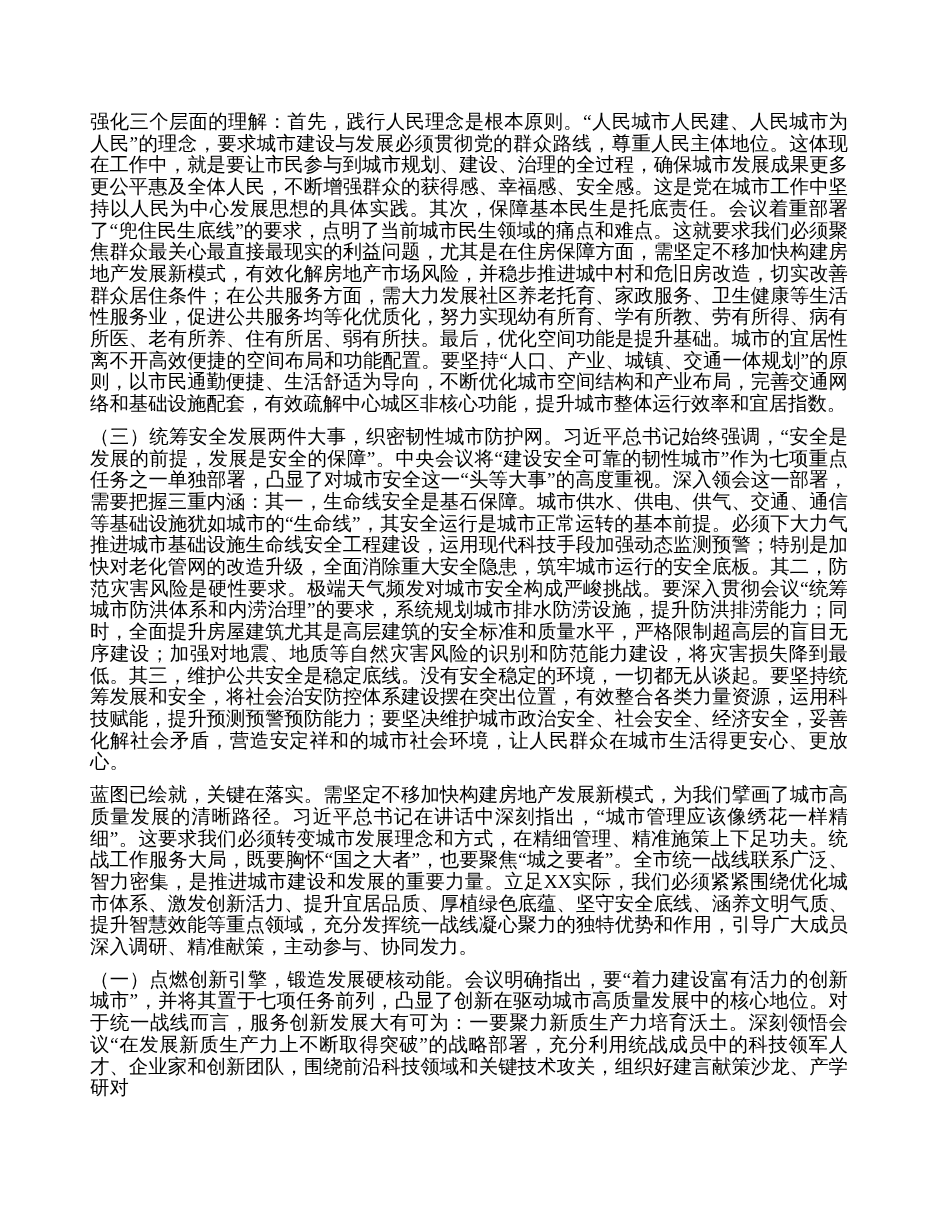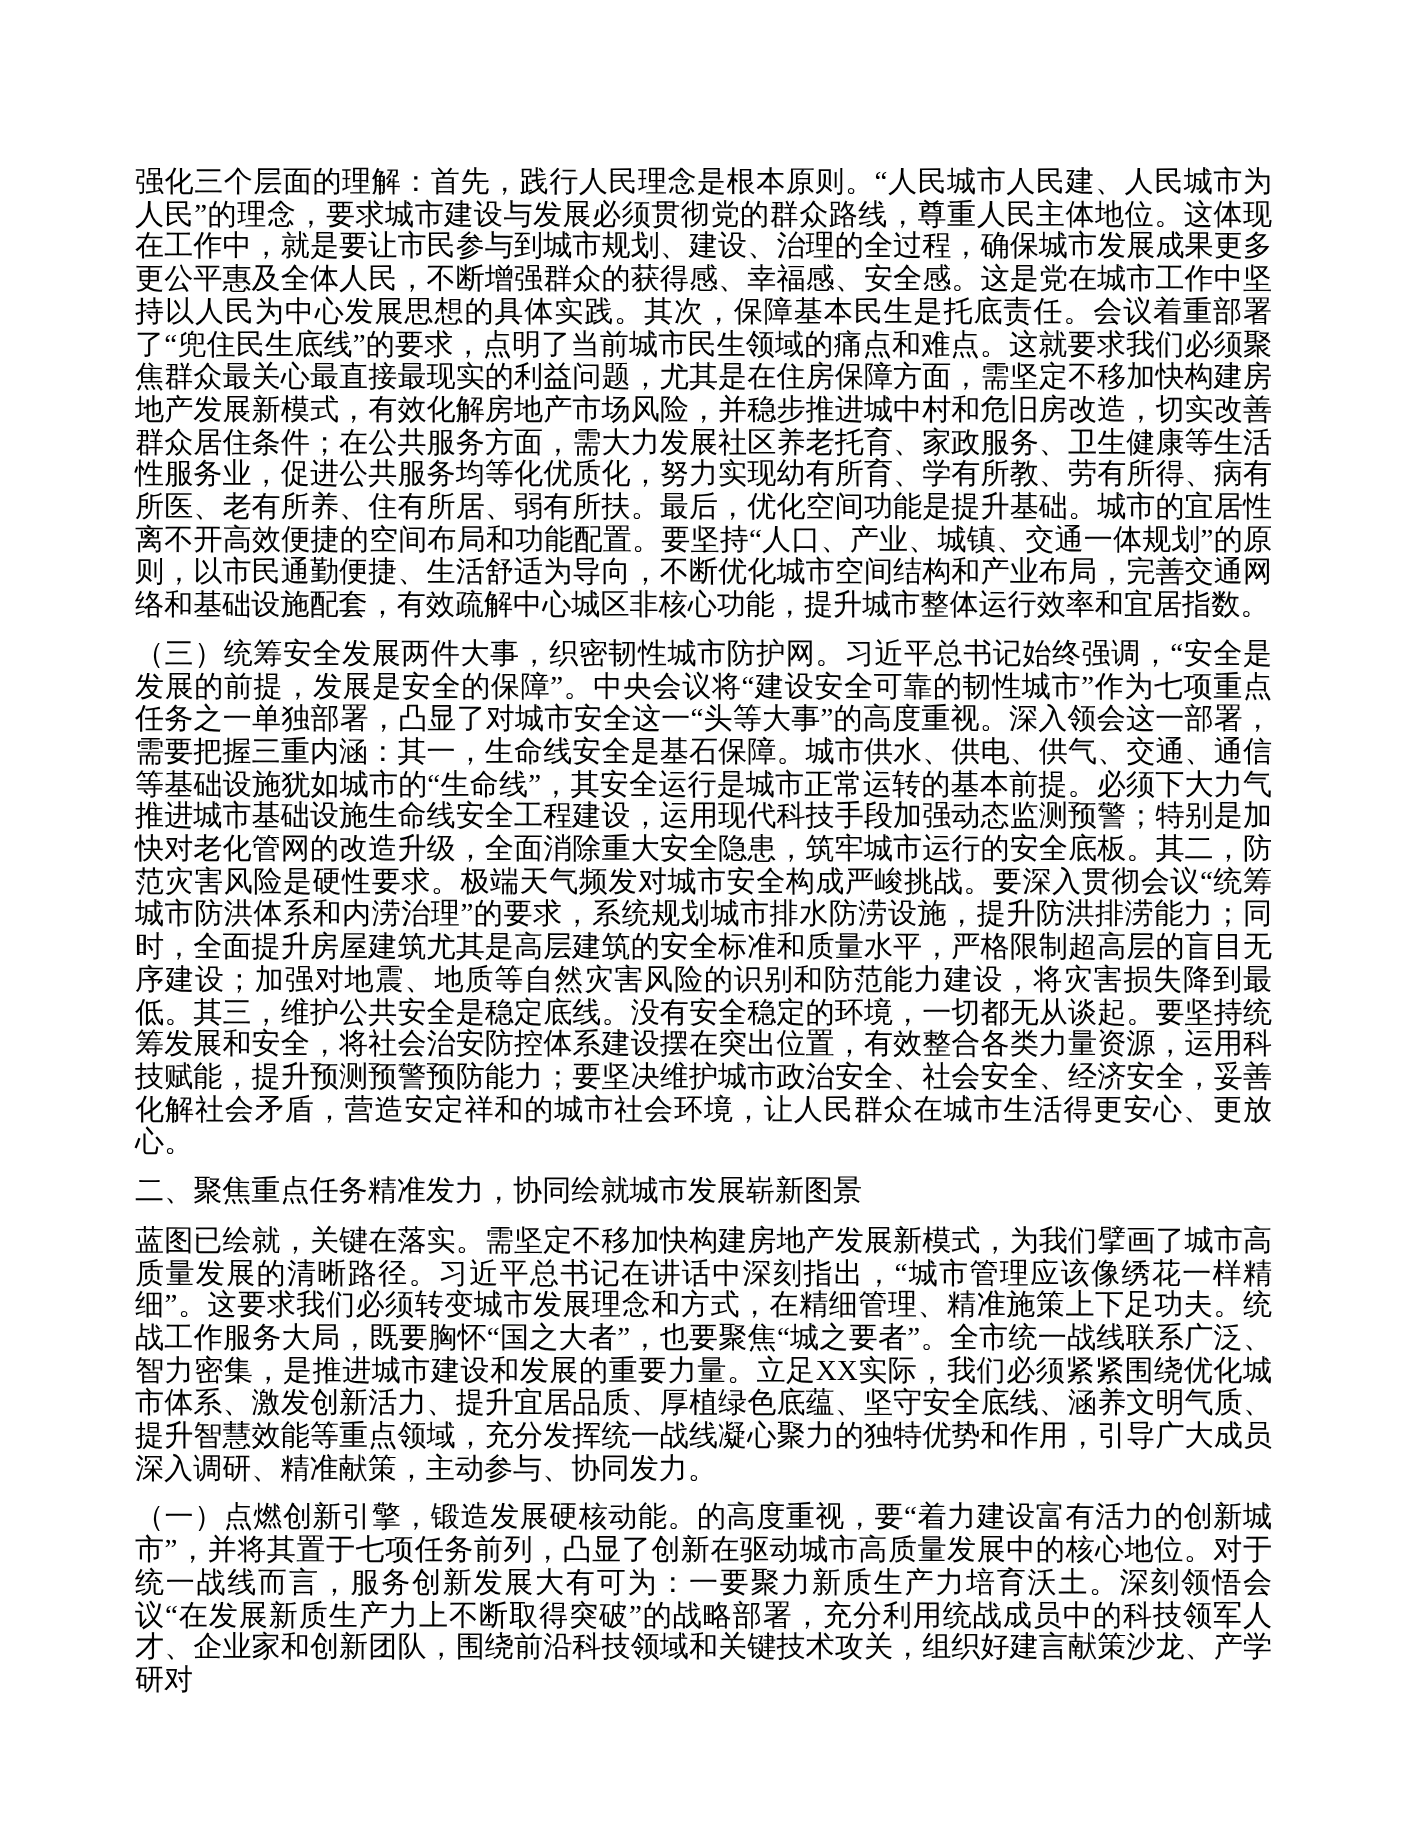--- a/index.html
+++ b/index.html
@@ -37,16 +37,15 @@
   .para:last-child {
     margin-bottom: 0;
   }
 </style>
 </head>
 <body>
 
 <div class="page">
   <p class="para">强化三个层面的理解：首先，践行人民理念是根本原则。“人民城市人民建、人民城市为人民”的理念，要求城市建设与发展必须贯彻党的群众路线，尊重人民主体地位。这体现在工作中，就是要让市民参与到城市规划、建设、治理的全过程，确保城市发展成果更多更公平惠及全体人民，不断增强群众的获得感、幸福感、安全感。这是党在城市工作中坚持以人民为中心发展思想的具体实践。其次，保障基本民生是托底责任。会议着重部署了“兜住民生底线”的要求，点明了当前城市民生领域的痛点和难点。这就要求我们必须聚焦群众最关心最直接最现实的利益问题，尤其是在住房保障方面，需坚定不移加快构建房地产发展新模式，有效化解房地产市场风险，并稳步推进城中村和危旧房改造，切实改善群众居住条件；在公共服务方面，需大力发展社区养老托育、家政服务、卫生健康等生活性服务业，促进公共服务均等化优质化，努力实现幼有所育、学有所教、劳有所得、病有所医、老有所养、住有所居、弱有所扶。最后，优化空间功能是提升基础。城市的宜居性离不开高效便捷的空间布局和功能配置。要坚持“人口、产业、城镇、交通一体规划”的原则，以市民通勤便捷、生活舒适为导向，不断优化城市空间结构和产业布局，完善交通网络和基础设施配套，有效疏解中心城区非核心功能，提升城市整体运行效率和宜居指数。</p>
   <p class="para">（三）统筹安全发展两件大事，织密韧性城市防护网。习近平总书记始终强调，“安全是发展的前提，发展是安全的保障”。中央会议将“建设安全可靠的韧性城市”作为七项重点任务之一单独部署，凸显了对城市安全这一“头等大事”的高度重视。深入领会这一部署，需要把握三重内涵：其一，生命线安全是基石保障。城市供水、供电、供气、交通、通信等基础设施犹如城市的“生命线”，其安全运行是城市正常运转的基本前提。必须下大力气推进城市基础设施生命线安全工程建设，运用现代科技手段加强动态监测预警；特别是加快对老化管网的改造升级，全面消除重大安全隐患，筑牢城市运行的安全底板。其二，防范灾害风险是硬性要求。极端天气频发对城市安全构成严峻挑战。要深入贯彻会议“统筹城市防洪体系和内涝治理”的要求，系统规划城市排水防涝设施，提升防洪排涝能力；同时，全面提升房屋建筑尤其是高层建筑的安全标准和质量水平，严格限制超高层的盲目无序建设；加强对地震、地质等自然灾害风险的识别和防范能力建设，将灾害损失降到最低。其三，维护公共安全是稳定底线。没有安全稳定的环境，一切都无从谈起。要坚持统筹发展和安全，将社会治安防控体系建设摆在突出位置，有效整合各类力量资源，运用科技赋能，提升预测预警预防能力；要坚决维护城市政治安全、社会安全、经济安全，妥善化解社会矛盾，营造安定祥和的城市社会环境，让人民群众在城市生活得更安心、更放心。</p>
-  <p class="para heading">二、聚焦重点任务精准发力，协同绘就城市发展崭新图景</p>
   <p class="para">蓝图已绘就，关键在落实。需坚定不移加快构建房地产发展新模式，为我们擘画了城市高质量发展的清晰路径。习近平总书记在讲话中深刻指出，“城市管理应该像绣花一样精细”。这要求我们必须转变城市发展理念和方式，在精细管理、精准施策上下足功夫。统战工作服务大局，既要胸怀“国之大者”，也要聚焦“城之要者”。全市统一战线联系广泛、智力密集，是推进城市建设和发展的重要力量。立足XX实际，我们必须紧紧围绕优化城市体系、激发创新活力、提升宜居品质、厚植绿色底蕴、坚守安全底线、涵养文明气质、提升智慧效能等重点领域，充分发挥统一战线凝心聚力的独特优势和作用，引导广大成员深入调研、精准献策，主动参与、协同发力。</p>
-  <p class="para">（一）点燃创新引擎，锻造发展硬核动能。的高度重视，要“着力建设富有活力的创新城市”，并将其置于七项任务前列，凸显了创新在驱动城市高质量发展中的核心地位。对于统一战线而言，服务创新发展大有可为：一要聚力新质生产力培育沃土。深刻领悟会议“在发展新质生产力上不断取得突破”的战略部署，充分利用统战成员中的科技领军人才、企业家和创新团队，围绕前沿科技领域和关键技术攻关，组织好建言献策沙龙、产学研对</p>
+  <p class="para">（一）点燃创新引擎，锻造发展硬核动能。会议明确指出，要“着力建设富有活力的创新城市”，并将其置于七项任务前列，凸显了创新在驱动城市高质量发展中的核心地位。对于统一战线而言，服务创新发展大有可为：一要聚力新质生产力培育沃土。深刻领悟会议“在发展新质生产力上不断取得突破”的战略部署，充分利用统战成员中的科技领军人才、企业家和创新团队，围绕前沿科技领域和关键技术攻关，组织好建言献策沙龙、产学研对</p>
 </div>
 
 </body></html>

